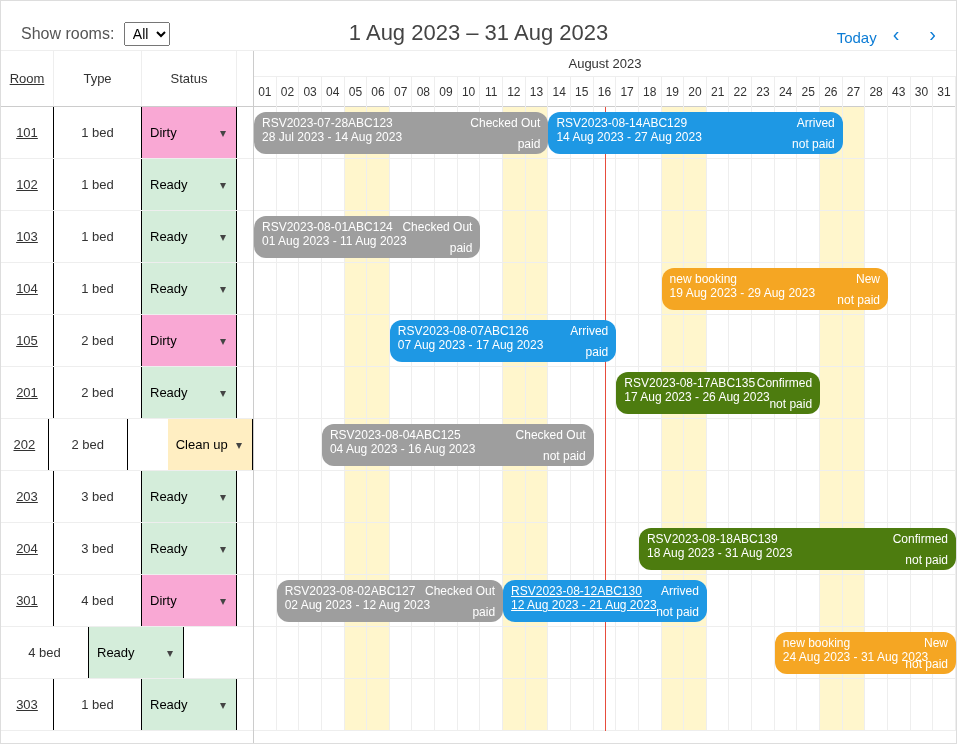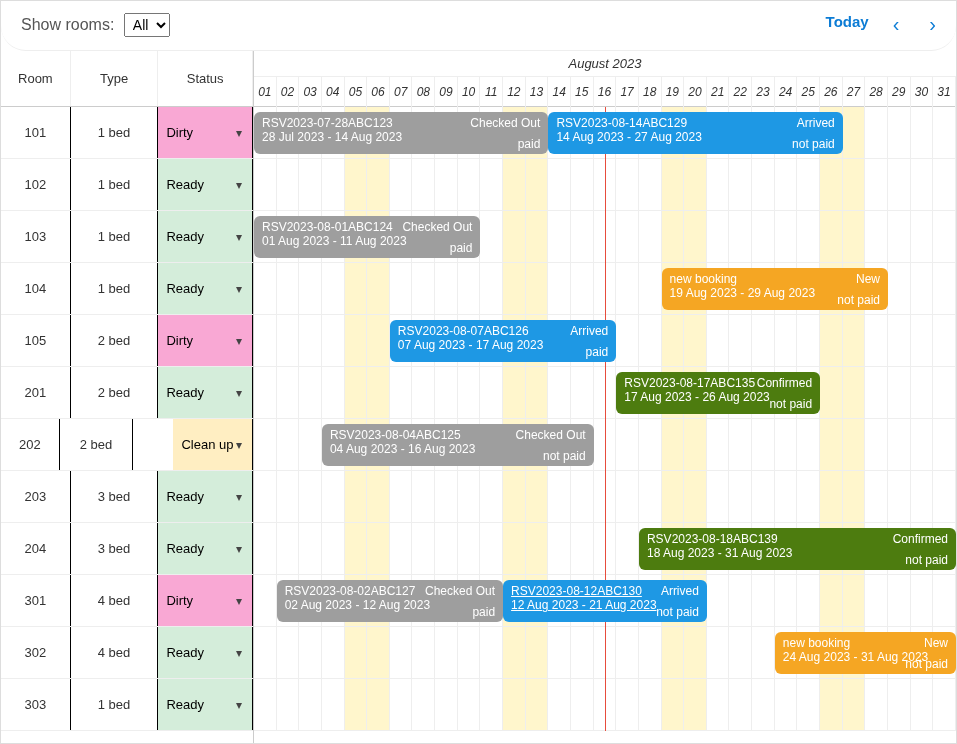--- a/index.html
+++ b/index.html
@@ -1,77 +1,78 @@
 <!DOCTYPE html>
 <html><head>
 <meta charset="utf-8">
 <style>
 * { box-sizing: border-box; margin: 0; padding: 0; }
 body { font-family: Arial, sans-serif; font-size: 13px; color: #333; background: #fff; }
 .container { width: 957px; height: 744px; border: 1px solid #ddd; position: relative; overflow: hidden; }
-.toolbar { height: 50px; display: flex; align-items: flex-start; padding: 12px 20px; border-bottom: 1px solid #eee; position: relative; border-radius: 25px; }
+.toolbar { height: 50px; display: flex; align-items: flex-end; padding: 4px 20px; border-bottom: 1px solid #eee; position: relative; }
 .show-rooms { font-size: 16px; color: #555; }
 .show-rooms select { margin-left: 5px; font-size: 14px; padding: 2px 4px; }
 .date-range { position: absolute; left: 50%; transform: translateX(-50%); font-size: 22px; color: #444; }
-.today-btn { margin-left: auto; color: #0c7cd5; font-weight: bold; font-size: 15px; cursor: pointer; margin-right: 24px; }
+.today-btn { margin-left: auto; color: #0c7cd5; font-weight: normal; font-size: 15px; cursor: pointer; margin-right: 16px; }
 .nav-arrows { display: flex; gap: 30px; font-size: 20px; color: #0c7cd5; }
 .nav-arrows span { cursor: pointer; }
 
 .grid { display: flex; height: calc(100% - 50px); }
 .left-pane { width: 253px; border-right: 1px solid #ccc; }
 .left-header { display: flex; height: 56px; border-bottom: 1px solid #ccc; }
 .left-header > div { display: flex; align-items: center; justify-content: center; font-weight: 500; border-right: 1px solid #eee; }
-.col-room { width: 70px; }
+.col-room { width: 53px; text-decoration: underline; }
 .col-type { width: 88px; }
 .col-status { width: 95px; }
 .left-rows .row { display: flex; height: 52px; border-bottom: 1px solid #eee; }
 .left-rows .row > div { display: flex; align-items: center; justify-content: center; border-right: 1px solid #000000; }
 .left-rows .col-status { justify-content: flex-start; }
 .status-sel { width: 100%; height: 100%; border: none; background: transparent; font-size: 13px; padding-left: 8px; -webkit-appearance: none; appearance: none; cursor: pointer; }
 .status-wrap { position: relative; width: 100%; height: 100%; display: flex; align-items: center; }
 .status-wrap::after { content: "▾"; position: absolute; right: 10px; font-size: 12px; color: #444; pointer-events: none; }
 .ready { background: #d4edda; }
 .dirty { background: #f9a8d4; }
 .cleanup { background: #ffeec2; margin-left: 40px; }
 
 .right-pane { flex: 1; position: relative; overflow: hidden; }
-.right-header { height: 56px; border-bottom: 1px solid #ccc; font-style: italic; }
+.right-header { height: 56px; border-bottom: 1px solid #ccc; }
 .month-row { height: 26px; display: flex; align-items: center; justify-content: center; border-bottom: 1px solid #eee; font-size: 13px; }
 .days-row { height: 30px; display: flex; }
 .days-row > div { flex: 1; display: flex; align-items: center; justify-content: center; border-right: 1px solid #eee; font-size: 12px; }
 .right-body { position: relative; }
 .bg-cols { position: absolute; inset: 0; display: flex; }
 .bg-cols > div { flex: 1; border-right: 1px solid #eee; }
 .bg-cols .weekend { background: #fff6cc; }
 .bg-rows { position: absolute; inset: 0; }
 .bg-rows > div { height: 52px; border-bottom: 1px solid #eee; }
 .today-line { position: absolute; top: 0; bottom: 0; width: 1px; background: #e74c3c; }
 
 .bookings { position: absolute; inset: 0; }
-.booking { position: absolute; height: 42px; top: 5px; border-radius: 6px; color: #fff; padding: 4px 8px; font-size: 12px; overflow: hidden; }
+.booking { position: absolute; height: 42px; top: 5px; border-radius: 12px; color: #fff; padding: 4px 8px; font-size: 12px; overflow: hidden; }
 .booking .b-id { font-size: 12px; }
 .booking .b-dates { font-size: 12px; }
 .booking .b-status { position: absolute; top: 4px; right: 8px; font-size: 12px; }
 .booking .b-pay { position: absolute; bottom: 3px; right: 8px; font-size: 12px; }
 .c-gray { background: #9e9e9e; }
 .c-blue { background: #1e98e4; }
 .c-orange { background: #f5a623; }
 .c-green { background: #4d7c0f; }
 </style>
 </head>
 <body>
 <div class="container">
 
 <div class="toolbar">
   <div class="show-rooms">
     <span>Show rooms:</span>
     <select>
       <option>All</option>
     </select>
   </div>
+  <div class="date-range">1 Aug 2023 – 31 Aug 2023</div>
   <div class="today-btn">Today</div>
   <div class="nav-arrows">
     <span>‹</span>
     <span>›</span>
   </div>
 </div>
 
 <div class="grid">
   <div class="left-pane">
     <div class="left-header">
@@ -164,21 +165,20 @@
           <div class="row">
             <div class="col-room">301</div>
             <div class="col-type">4 bed</div>
             <div class="col-status dirty">
               <div class="status-wrap">
                 <select class="status-sel"><option>Dirty</option></select>
               </div>
             </div>
           </div>
           <div class="row">
-            <div class="col-room">302</div>
             <div class="col-type">4 bed</div>
             <div class="col-status ready">
               <div class="status-wrap">
                 <select class="status-sel"><option>Ready</option></select>
               </div>
             </div>
           </div>
           <div class="row">
             <div class="col-room">303</div>
             <div class="col-type">1 bed</div>
@@ -215,21 +215,21 @@
             <div>19</div>
             <div>20</div>
             <div>21</div>
             <div>22</div>
             <div>23</div>
             <div>24</div>
             <div>25</div>
             <div>26</div>
             <div>27</div>
             <div>28</div>
-            <div>29</div>
+            <div>43</div>
             <div>30</div>
             <div>31</div>
           </div>
     </div>
     <div class="right-body" id="right-body" style="height: 624px;">
       <div class="bg-cols" id="bg-cols">
             <div></div>
             <div></div>
             <div></div>
             <div></div>

